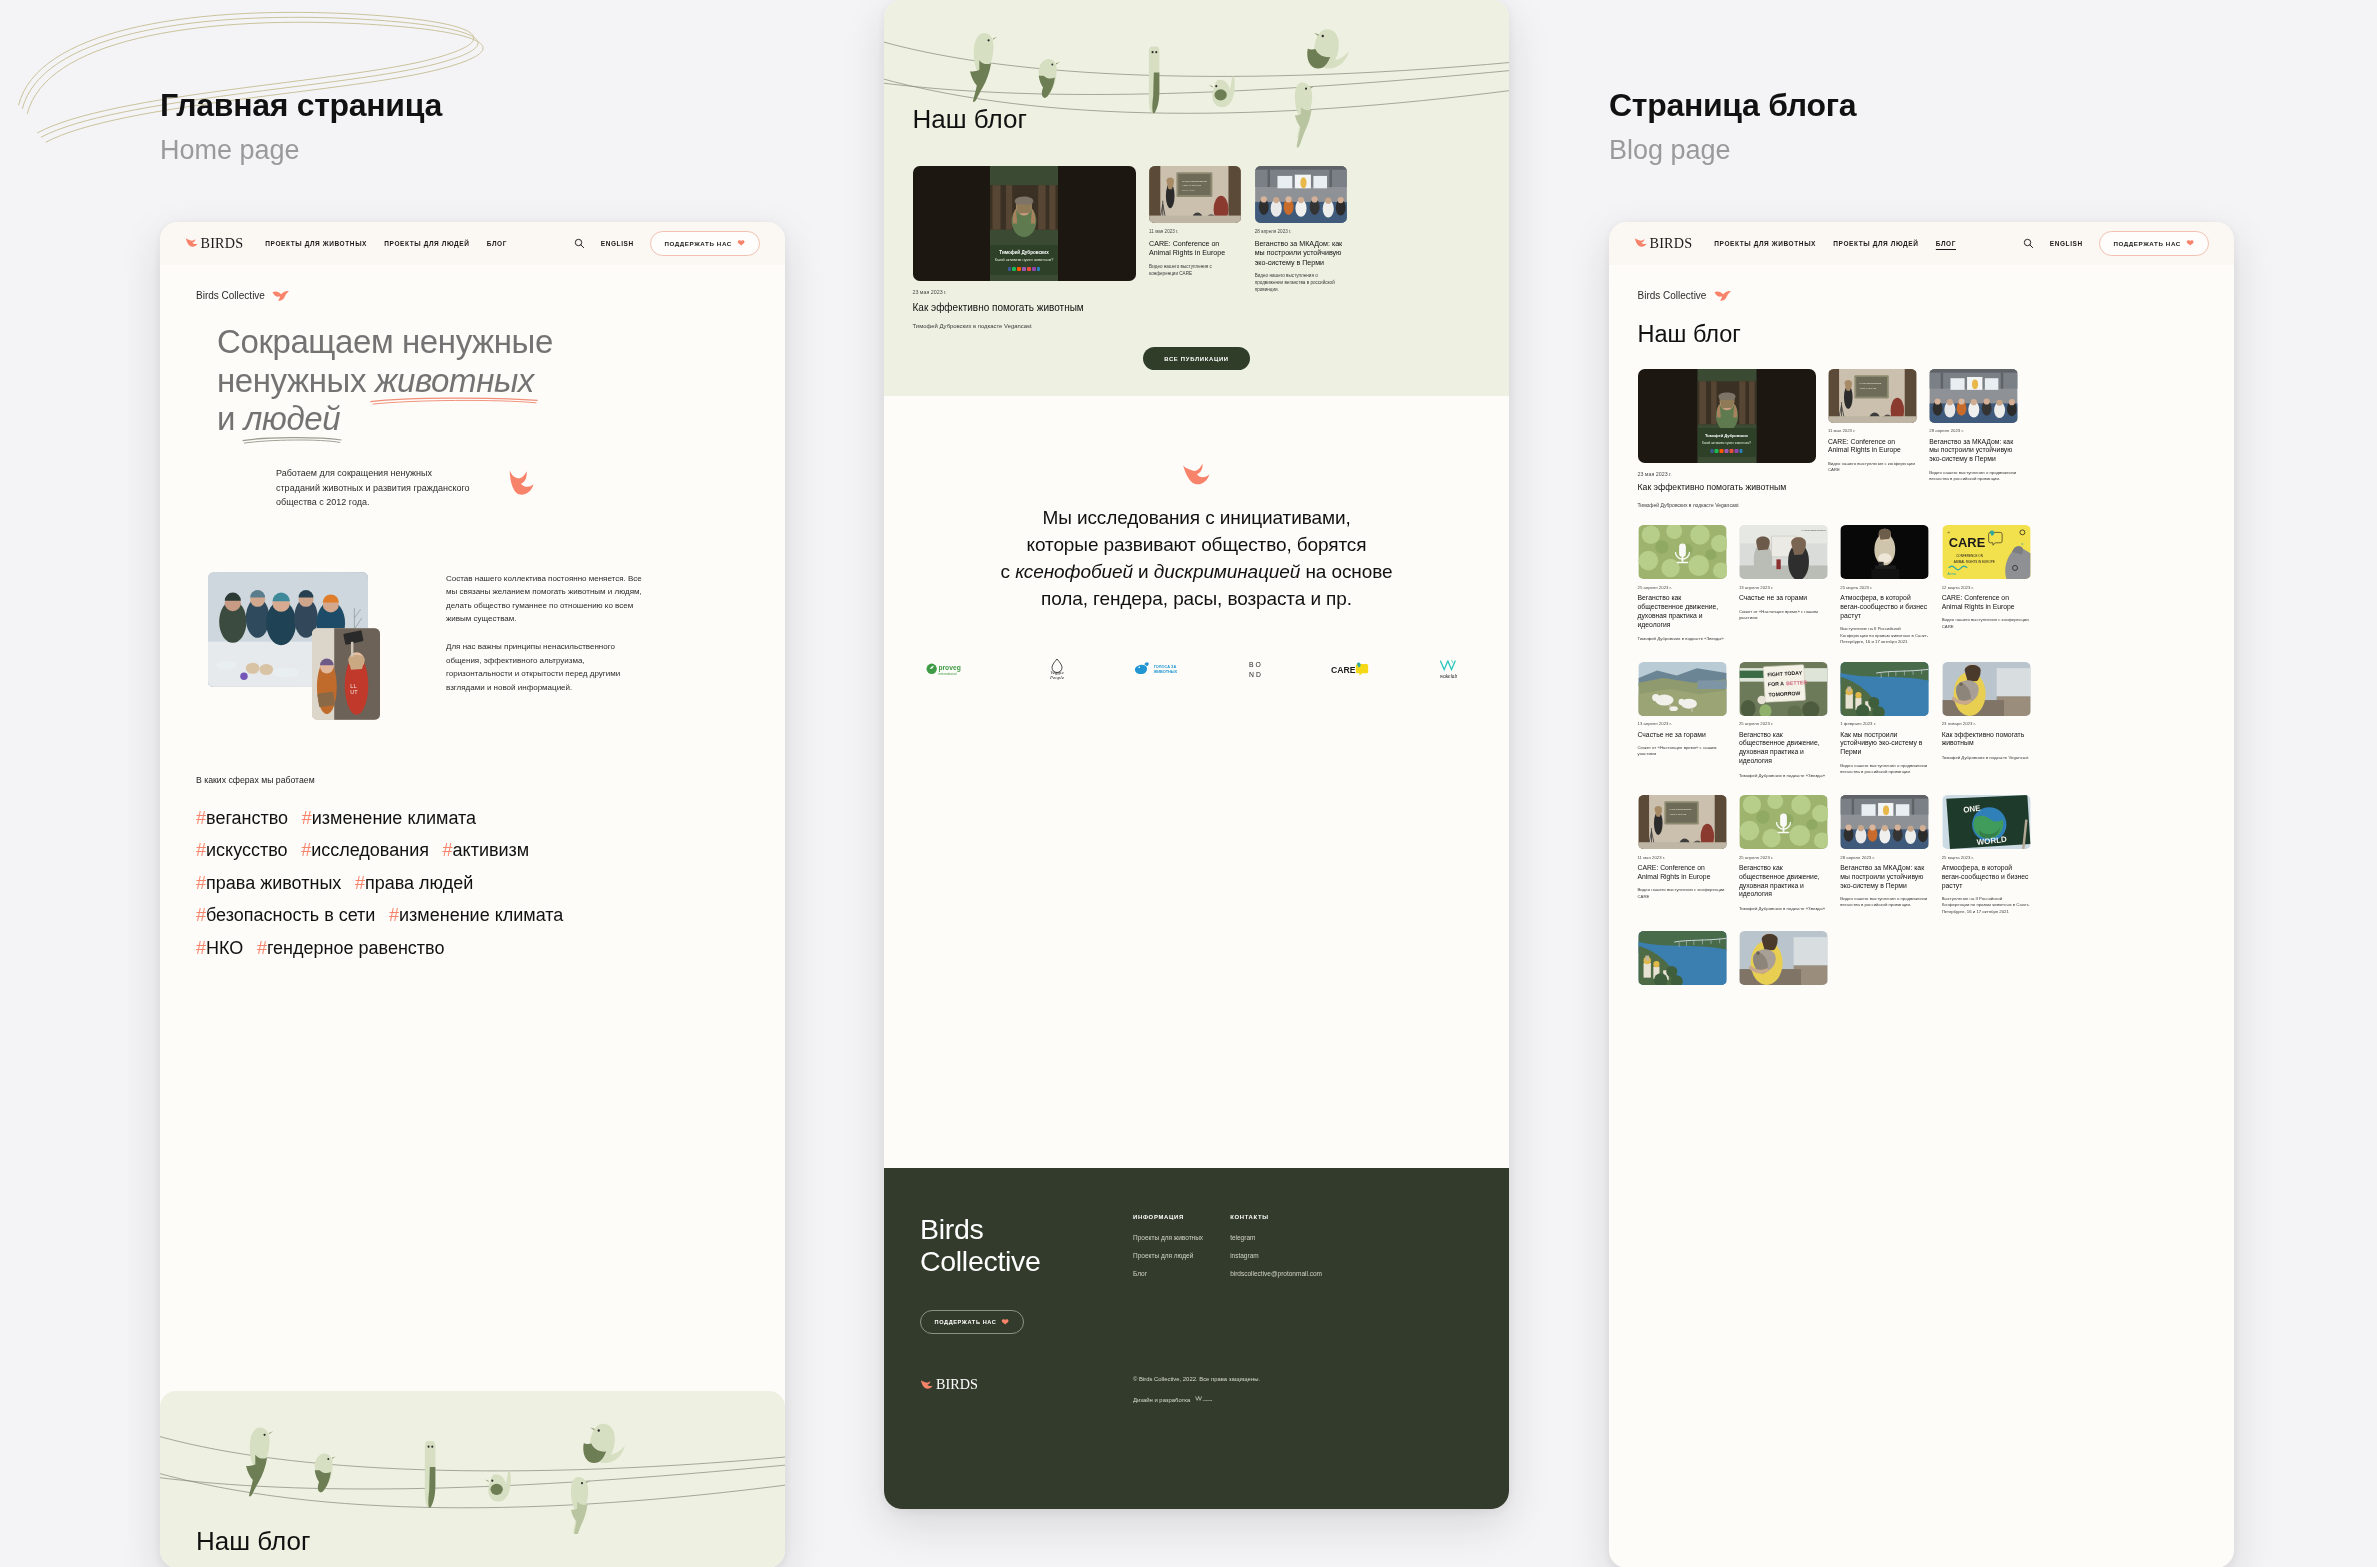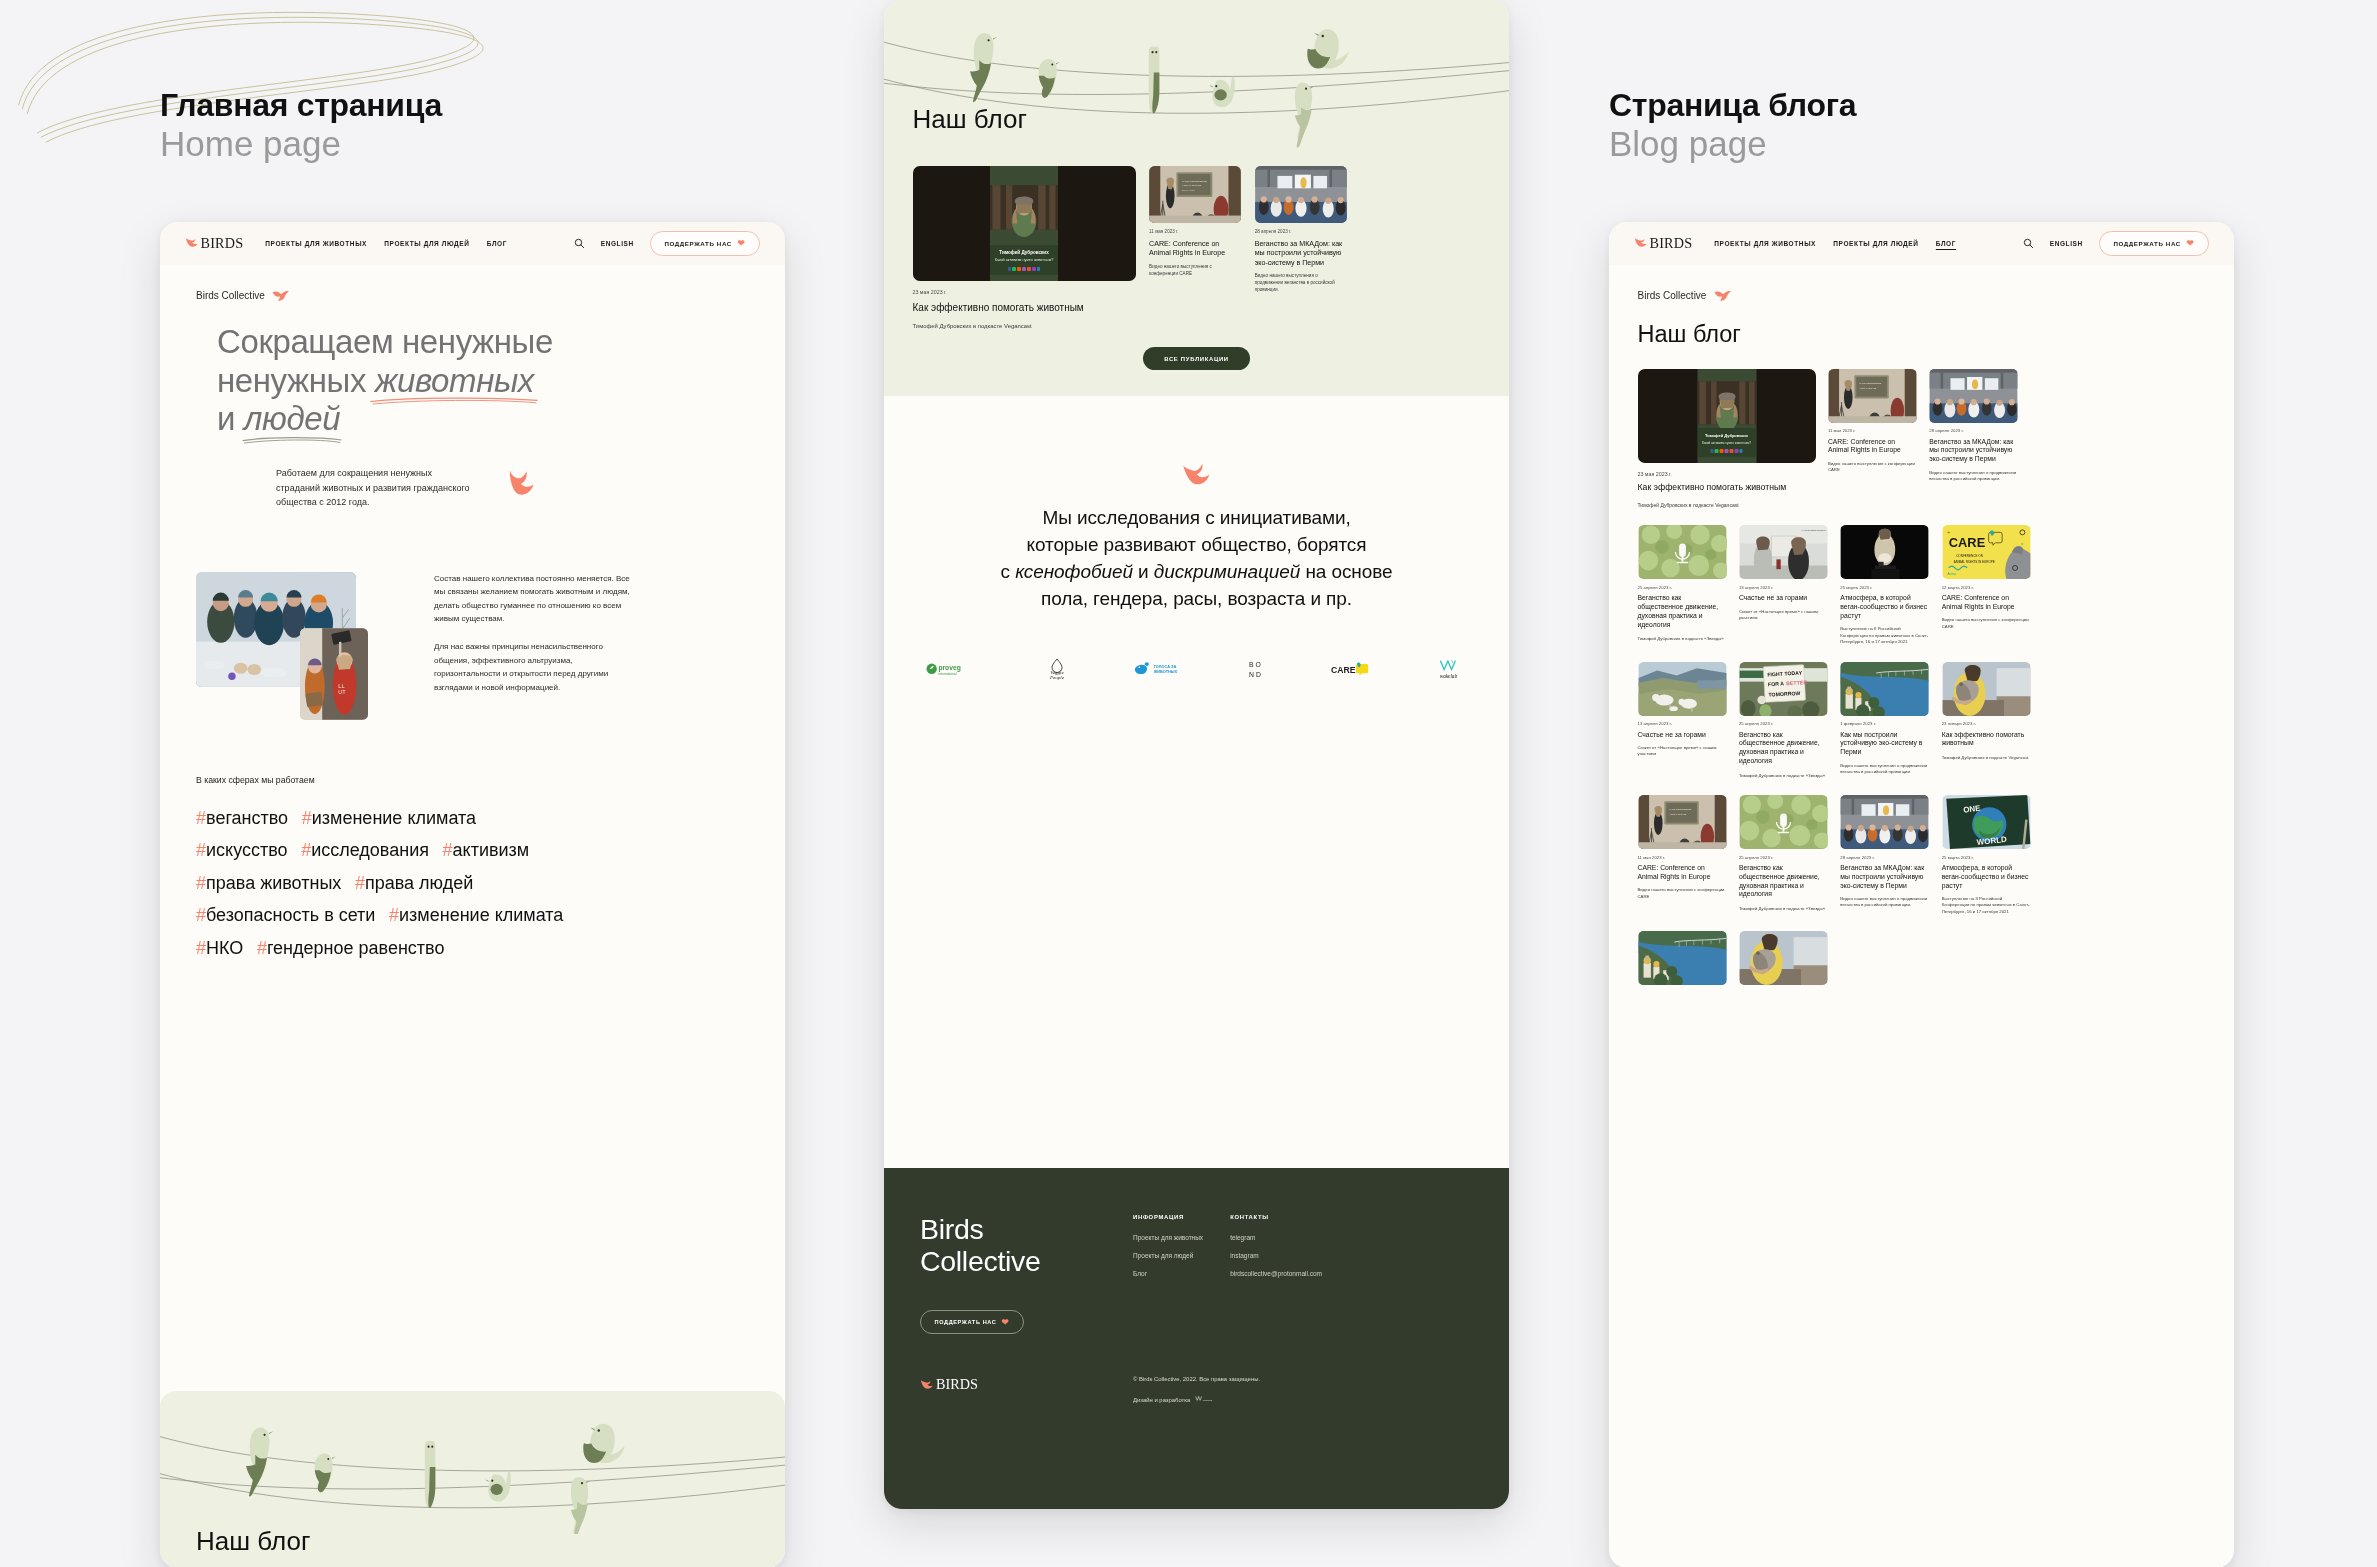--- a/index.html
+++ b/index.html
@@ -14,21 +14,21 @@
   
   .squiggle{position:absolute;left:0;top:0;width:532px;height:167px;pointer-events:none;}
 
   
   .page-label{position:absolute;}
   .page-label .ttl{
     font-size:32px;font-weight:700;color:#111;letter-spacing:-0.3px;
     font-family:"Liberation Sans",sans-serif;
   }
   .page-label .sub{
-    font-size:35px;color:#9a9a9a;font-weight:400;
+    font-size:27px;color:#9a9a9a;margin-top:11px;font-weight:400;
   }
 
   
   .mock{
     position:absolute;border-radius:18px;overflow:hidden;
     box-shadow:0 16px 43px rgba(30,30,40,.13), 0 2.5px 8.7px rgba(30,30,40,.06);
   }
   #mock-home{left:160px;top:222px;width:625px;height:1346px;background:#fdfcf8;}
   #mock-blogsec{left:884px;top:0px;width:625px;height:1509px;background:#fdfcf8;}
   #mock-blogpage{left:1609px;top:222px;width:625px;height:1346px;background:#fdfcf8;}
@@ -72,21 +72,21 @@
   }
   .h1 em{font-style:italic;position:relative;display:inline-block;}
   .h1 em .ul{position:absolute;left:-4%;bottom:-5.6px;width:108%;height:10px;}
   .hero-sub{
     margin:27px 0 0 80px;max-width:198px;
     font-size:9px;line-height:1.62;color:#2b2b2b;position:relative;
   }
   .hero-bird-big{position:absolute;right:-62px;top:2.5px;width:30px;height:30px;}
 
   
-  .about{display:flex;gap:21px;padding:62px 16px 0 36px;}
+  .about{display:flex;gap:21px;padding:62px 16px 0 36px;margin-left:12px;}
   .about-imgs{position:relative;width:217px;height:149px;flex:none;}
   .ph{position:absolute;border-radius:5.6px;background-size:cover;background-position:center;}
   .ph1{left:0;top:0;width:160px;height:115px;}
   .ph2{left:104px;top:56px;width:68px;height:92px;}
   .about-txt{font-size:8px;line-height:1.68;color:#2b2b2b;max-width:204px;}
   .about-txt p + p{margin-top:15px;}
 
   
   .tags-wrap{padding:54px 36px 0 36px;}
   .tags-cap{font-size:8.7px;color:#222;}

